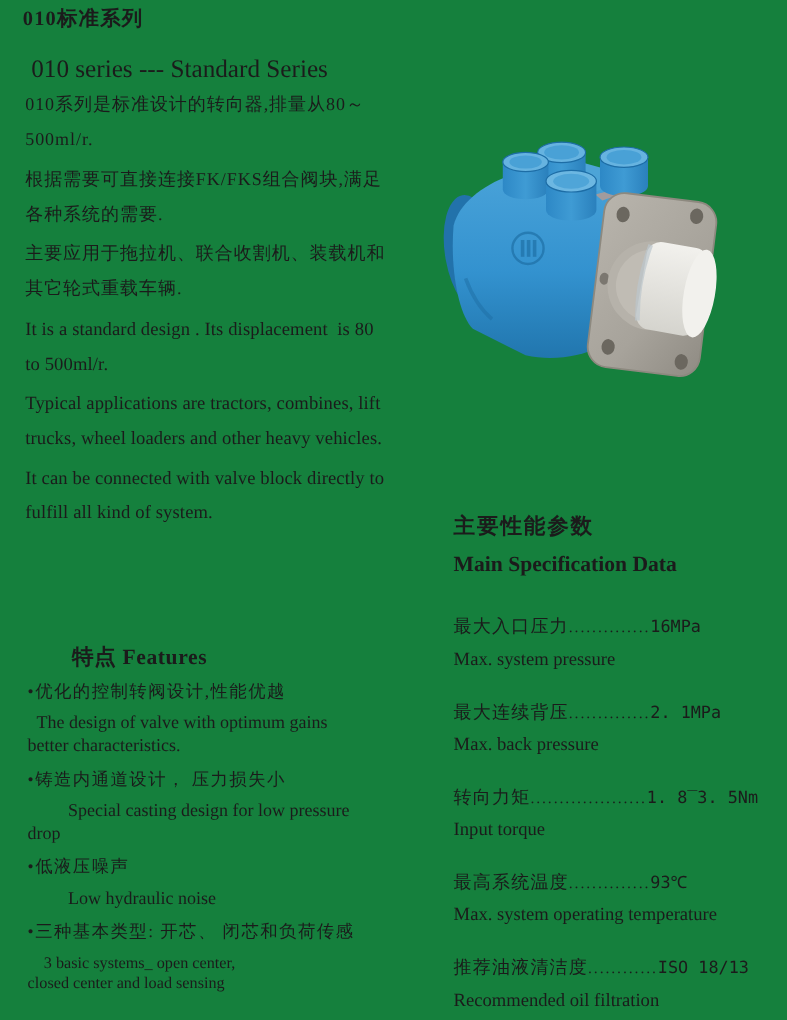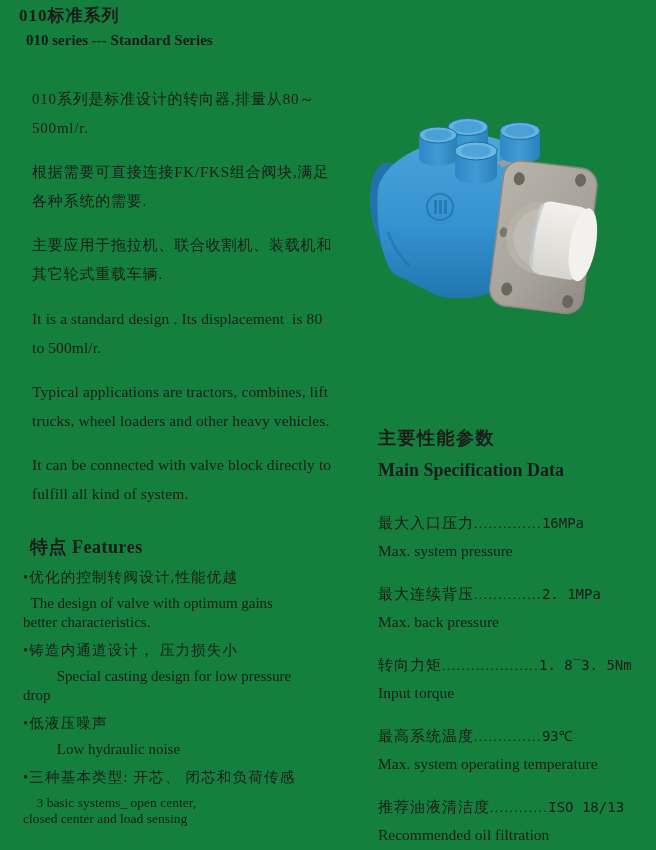--- a/index.html
+++ b/index.html
@@ -3,29 +3,29 @@
 <meta charset="utf-8">
 <style>
   html,body{margin:0;padding:0;background:#ffffff;}
   .page{
     position:relative;width:656px;height:850px;background:#15803d;overflow:hidden;
     font-family:"Liberation Serif","DejaVu Serif",serif;color:#1b1b1b;
   }
   
   .hdr{position:absolute;left:19px;top:5px;}
   .hdr .t-zh{font-size:17px;font-weight:bold;letter-spacing:1px;line-height:22px;}
-  .hdr .t-en{font-size:15px;font-weight:bold;line-height:24px;padding-left:7px;margin-top:1px;}
+  .hdr .t-en{font-size:21px;font-weight:normal;line-height:24px;padding-left:7px;margin-top:18px;}
   
   .intro{position:absolute;left:17px;top:70px;width:336px;}
-  .intro p{margin:15px;white-space:pre-wrap;line-height:29px;}
+  .intro p{margin:4px;white-space:pre-wrap;line-height:29px;}
   .intro p.zh{font-size:15px;letter-spacing:0.8px;}
   .intro p.en{font-size:15.5px;letter-spacing:0.1px;}
   
   .features{position:absolute;left:23px;top:535px;width:330px;}
-  .features h2{margin:0 0 8px 7px;font-size:18px;font-weight:bold;letter-spacing:0.5px;line-height:24px;}
+  .features h2{margin:0 0 8px 37px;font-size:18px;font-weight:bold;letter-spacing:0.5px;line-height:24px;}
   .feat-zh{font-size:14.5px;letter-spacing:1.2px;line-height:21px;margin-top:8px;white-space:pre-wrap;}
   .feat-en{font-size:15px;line-height:19px;margin-top:6px;white-space:pre-wrap;}
   .feat-en.mono{font-family:Liberation Serif, serif;font-size:13.5px;line-height:16px;margin-top:7px;}
   
   .photo{position:absolute;left:362px;top:112px;width:245px;height:205px;}
   
   .specs-hdr{position:absolute;left:378px;top:426px;}
   .specs-hdr .s-zh{font-size:18px;font-weight:bold;letter-spacing:1.5px;line-height:24px;}
   .specs-hdr .s-en{font-size:18px;font-weight:bold;line-height:24px;margin-top:8px;}
   .specs{position:absolute;left:378px;top:512px;width:276px;}

